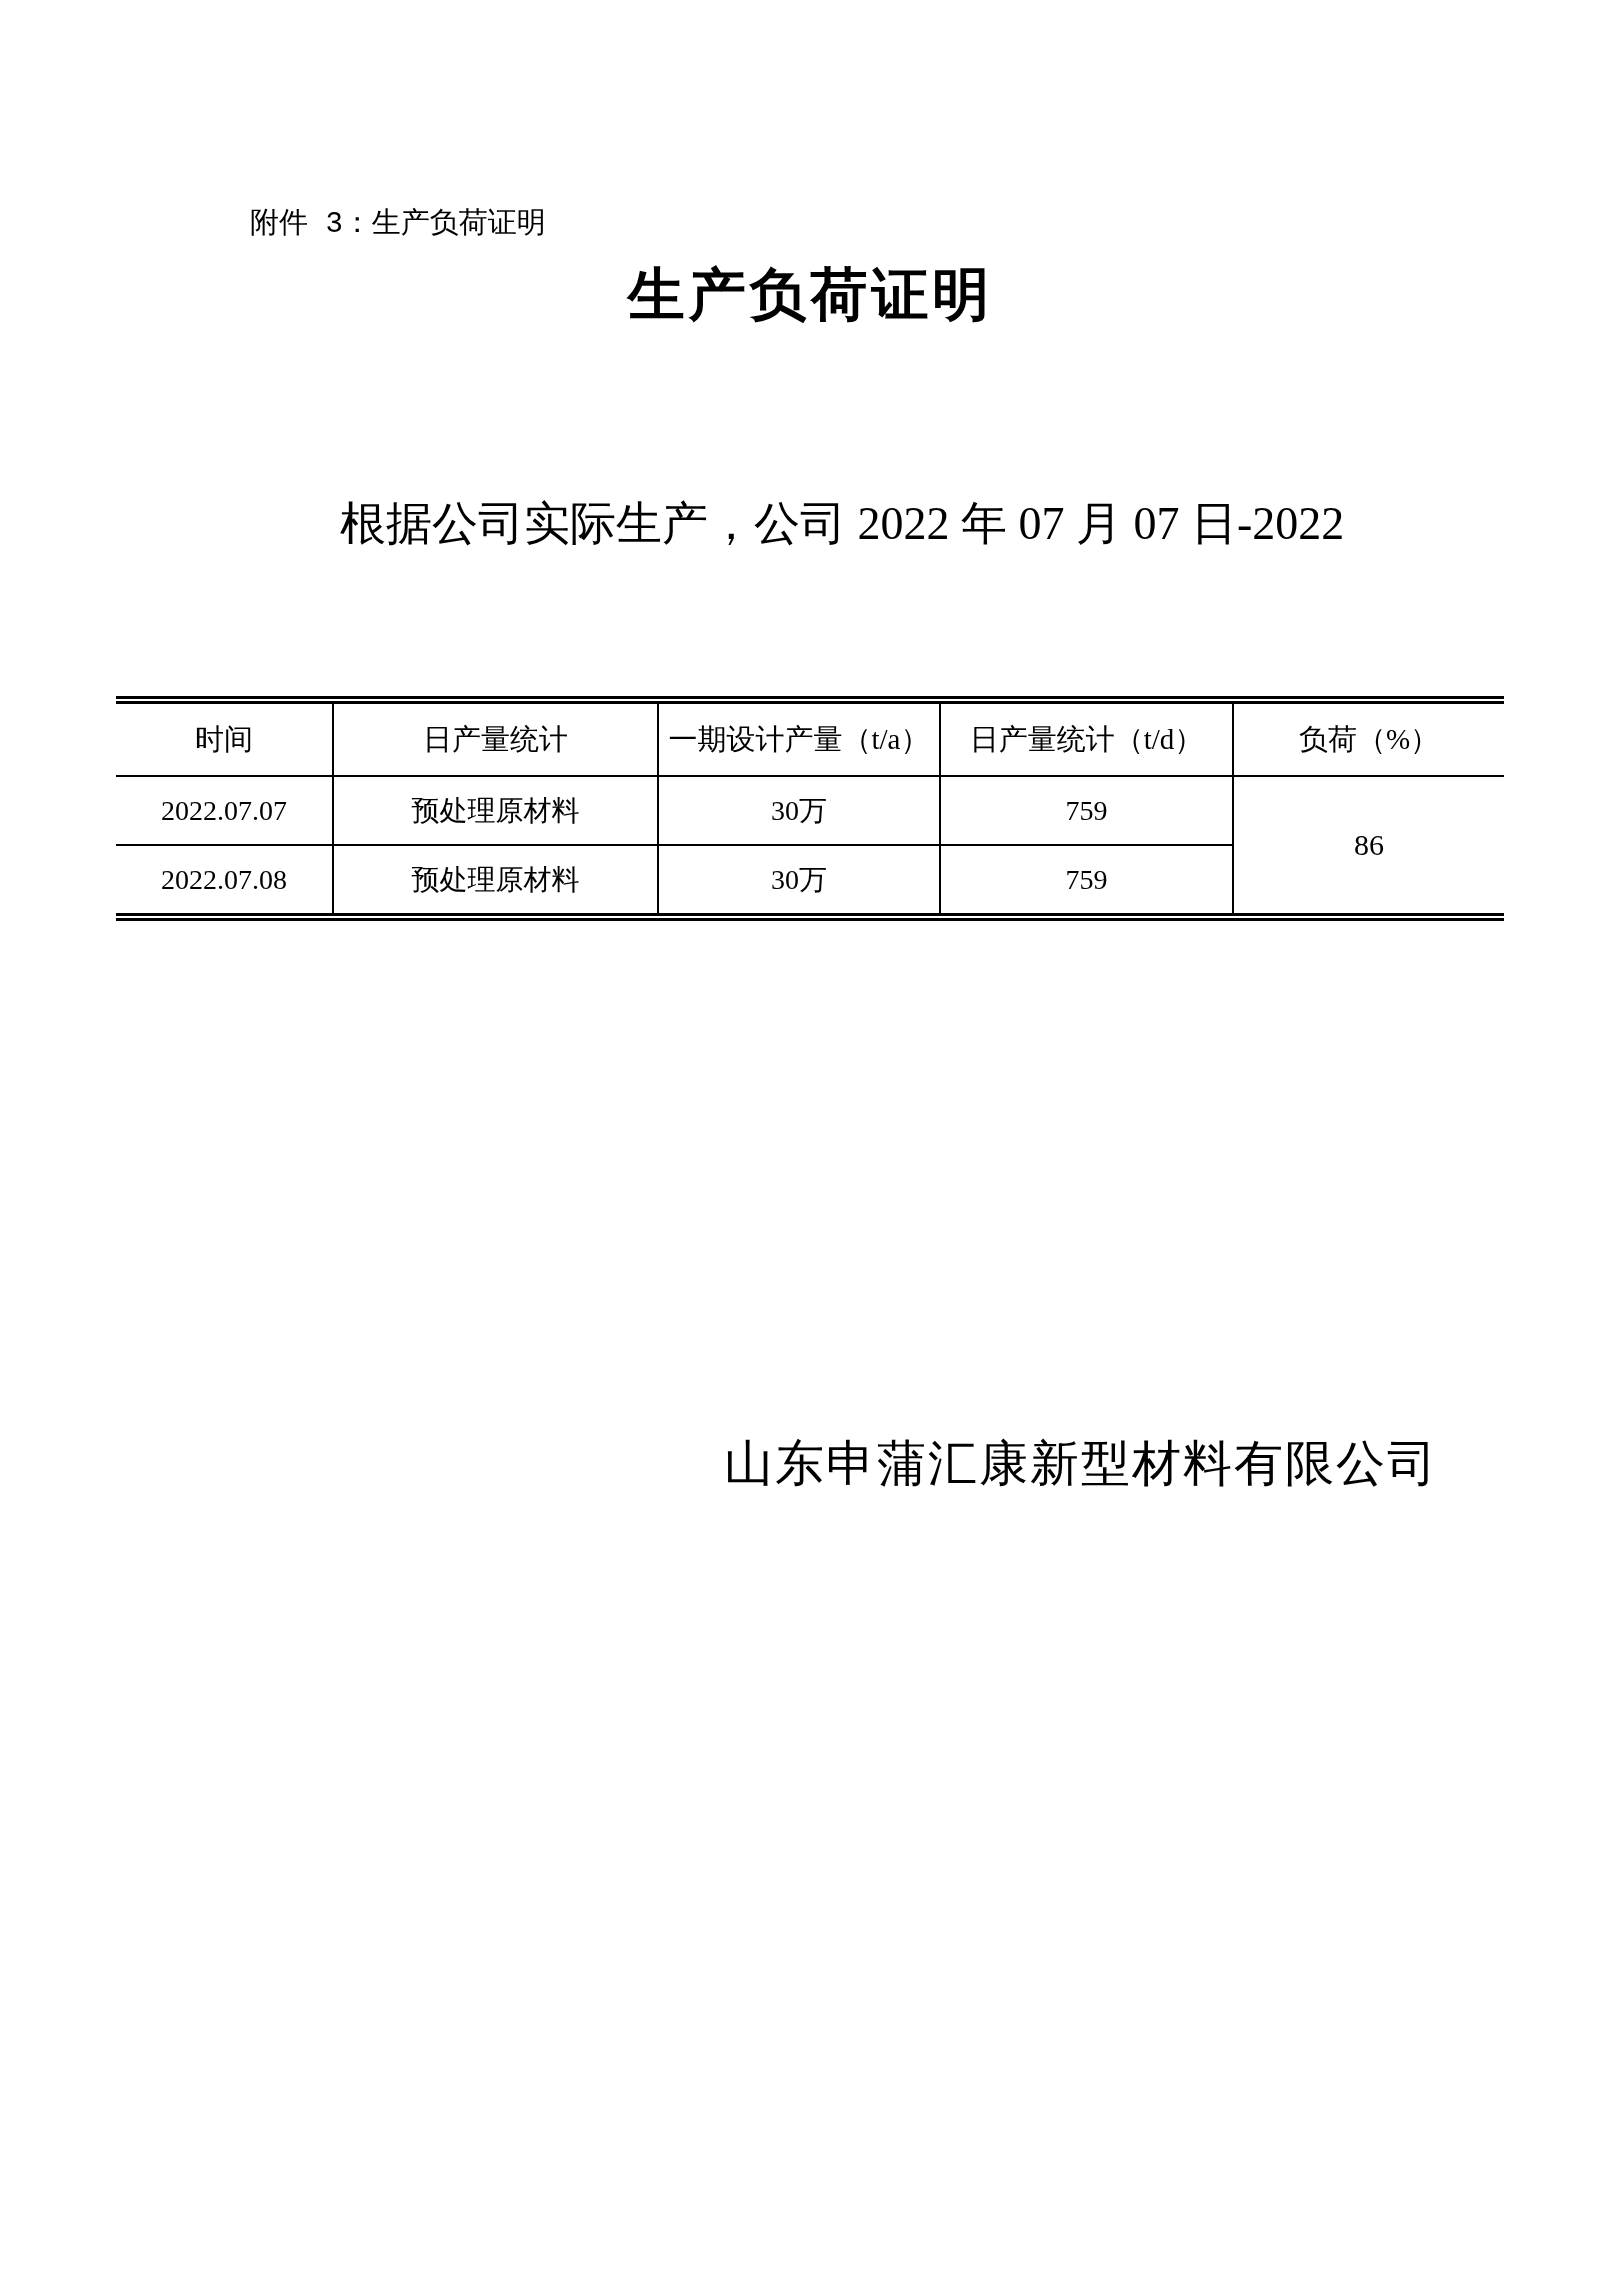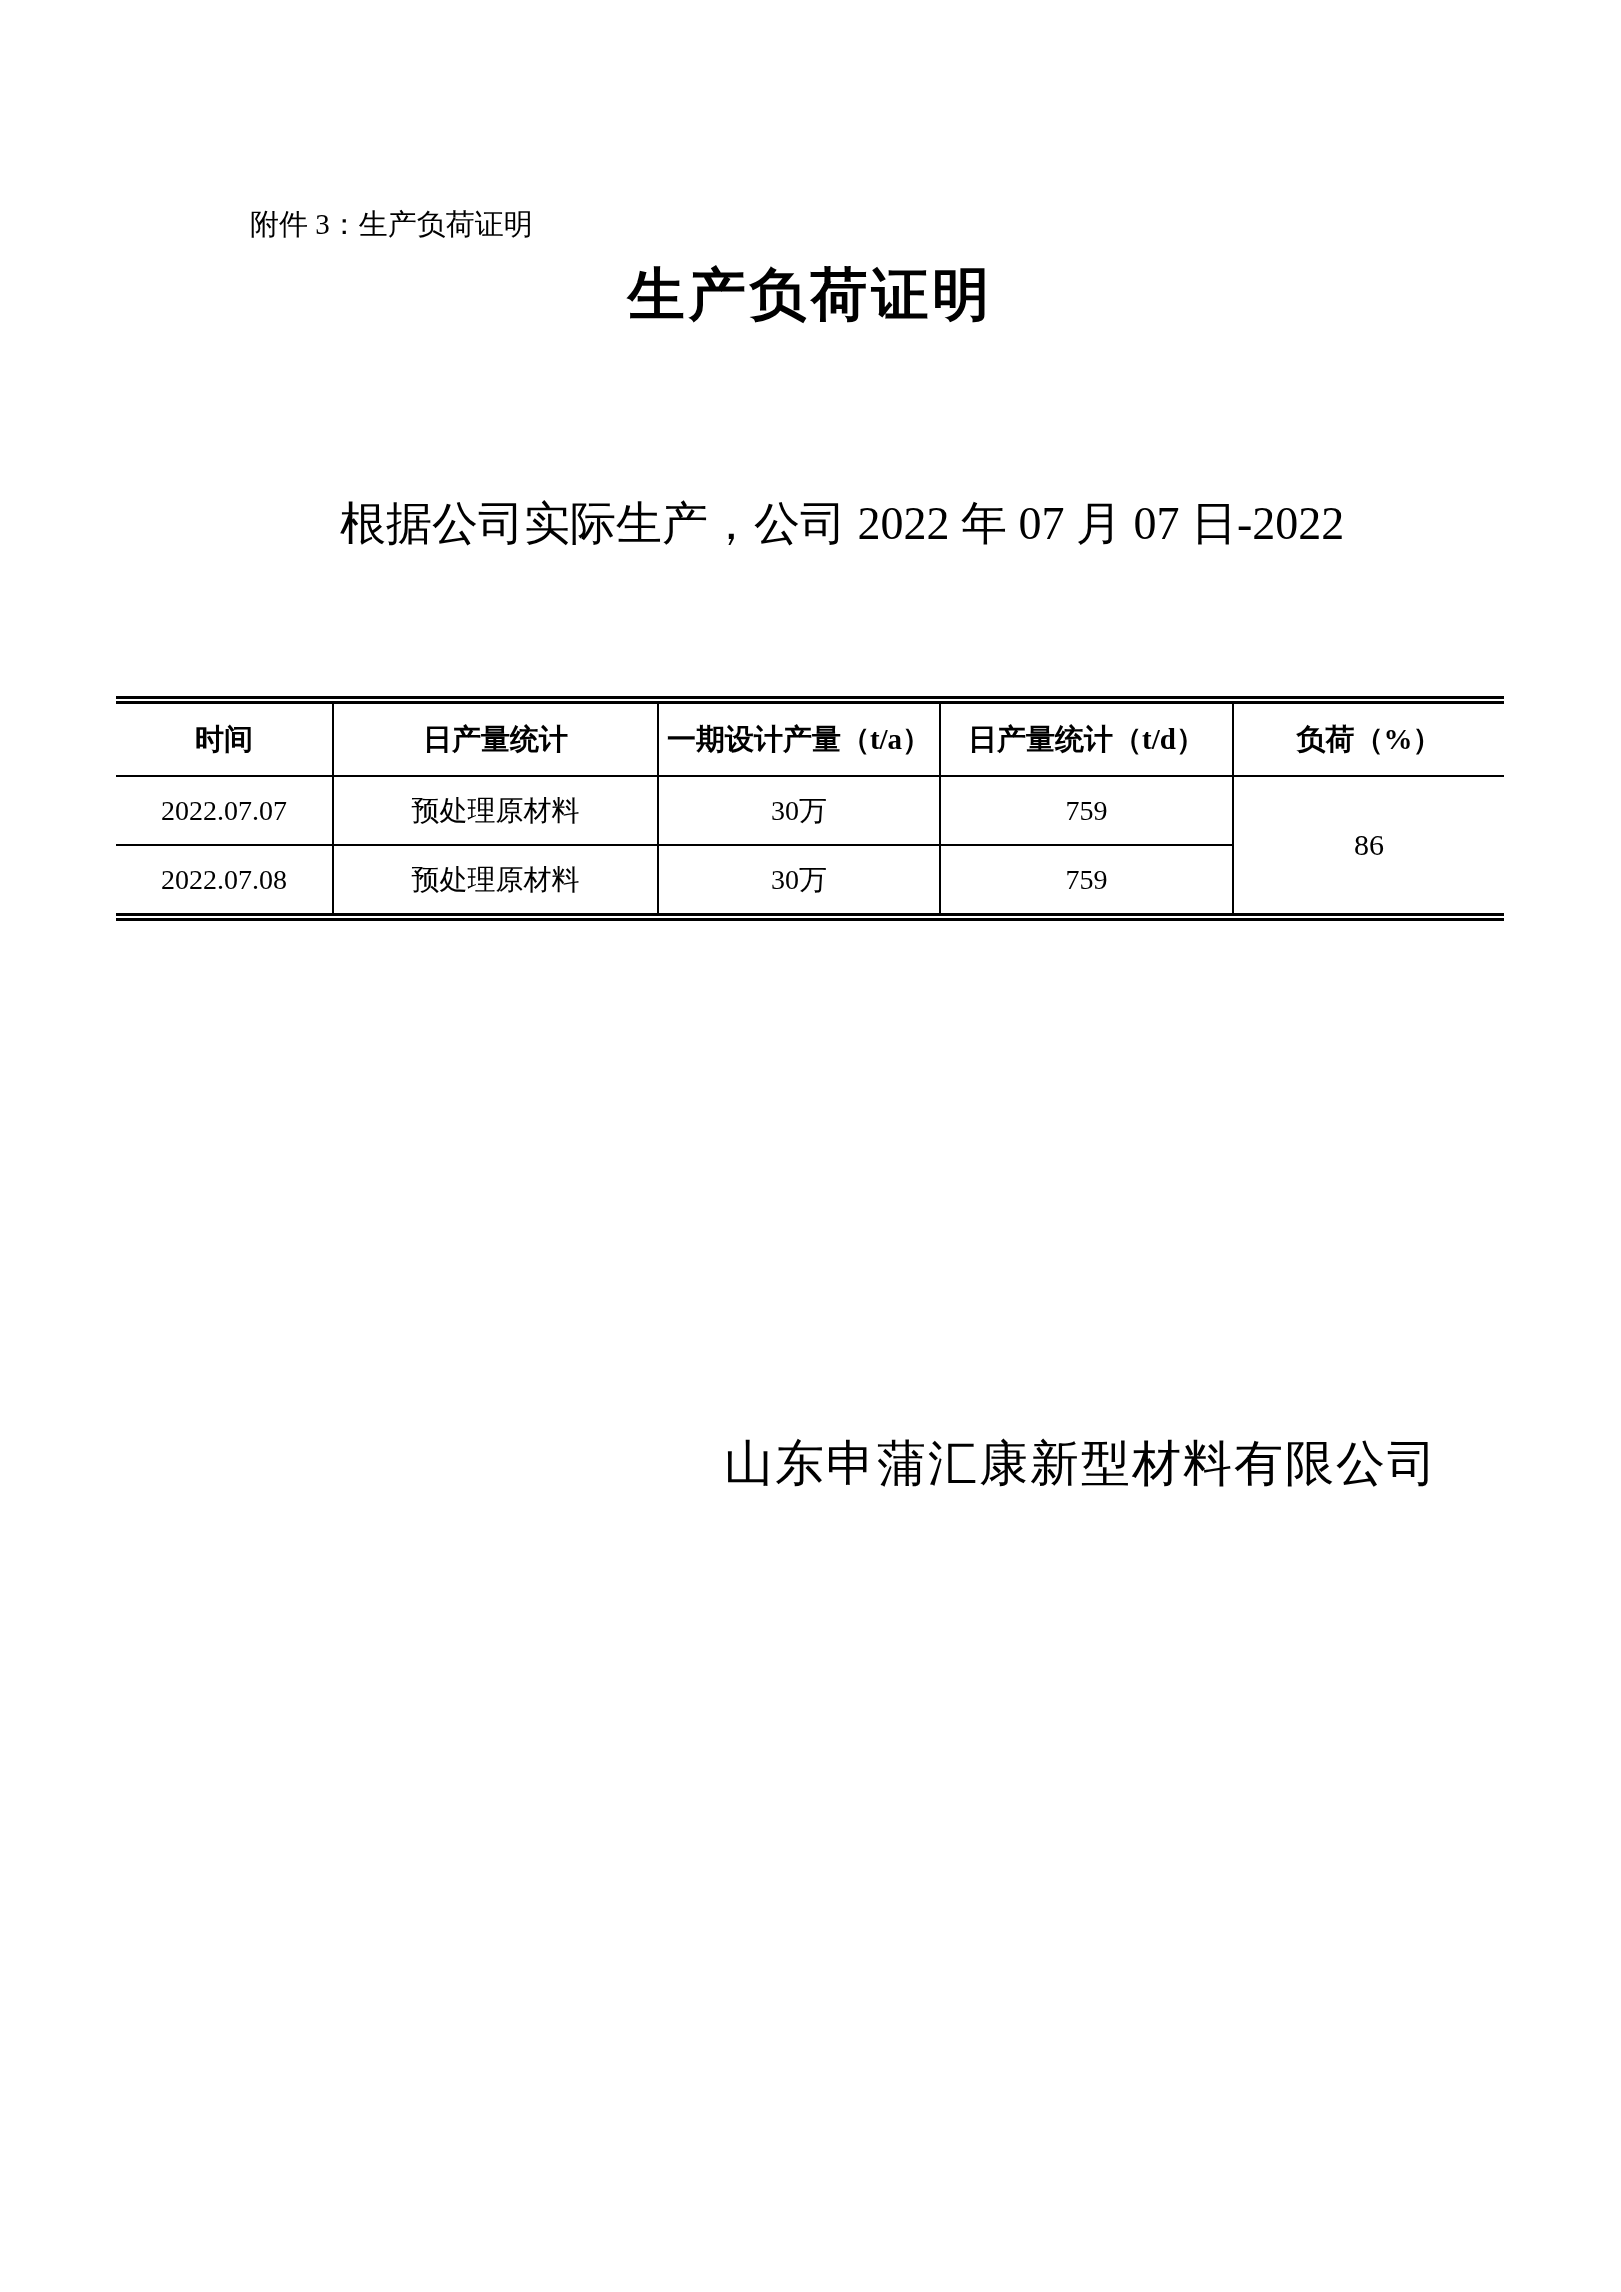--- a/index.html
+++ b/index.html
@@ -17,20 +17,21 @@
     overflow: hidden;
   }
 
   .attachment-line {
     position: absolute;
     left: 250px;
     top: 206px;
     font-size: 29px;
     line-height: 37px;
     white-space: nowrap;
+    font-family: Liberation Mono, monospace;
   }
 
   .doc-title {
     position: absolute;
     left: 0;
     right: 0;
     top: 257px;
     text-align: center;
     font-size: 57px;
     font-weight: bold;
@@ -74,21 +75,21 @@
     padding: 0;
     overflow: hidden;
   }
   table.load-table th:first-child,
   table.load-table td:first-child {
     border-left: none;
   }
   table.load-table th {
     height: 71px;
     font-size: 29px;
-    font-weight: bold;
+    font-weight: normal;
     border-bottom: 2px solid #000000;
   }
   table.load-table td {
     height: 67px;
     font-size: 28px;
     font-weight: normal;
   }
   table.load-table tr.data-row-1 td {
     border-bottom: 2px solid #000000;
   }

